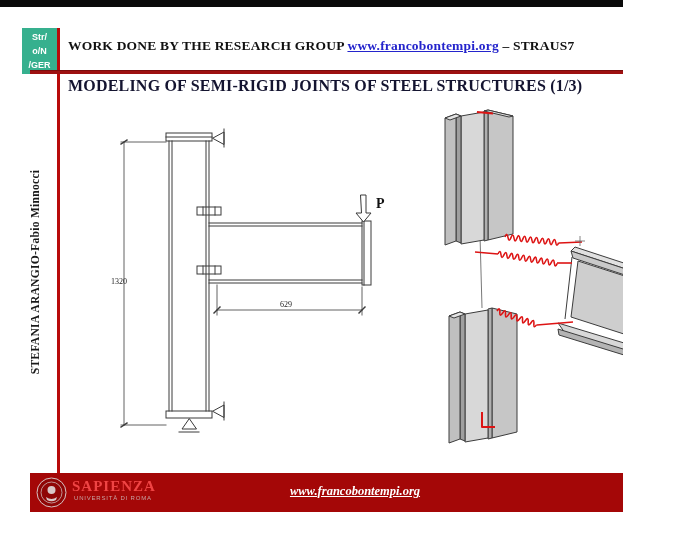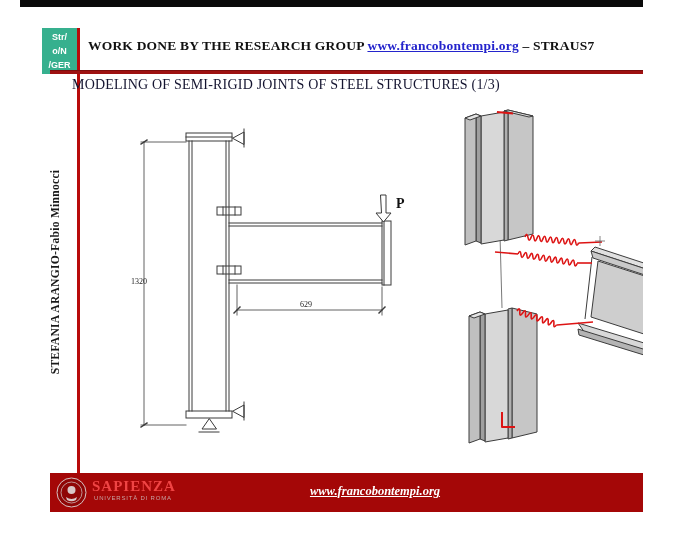--- a/index.html
+++ b/index.html
@@ -1,36 +1,36 @@
 <!DOCTYPE html>
 <html><head>
 <meta charset="utf-8">
 <style>
   html,body{margin:0;padding:0;background:#ffffff;}
   #page{position:relative;width:623px;height:544px;background:#ffffff;overflow:hidden;
-        font-family:"Liberation Serif",serif;margin-left:20px;}
+        font-family:"Liberation Serif",serif;}
   .abs{position:absolute;}
 
   
   #top-bar{left:0;top:0;width:700px;height:7px;background:#0a0a0a;}
 
   
   #stronger-logo{left:22px;top:28px;width:35px;height:46px;background:#36b08e;
     color:#ffffff;font-family:"Liberation Sans",sans-serif;font-weight:bold;
     font-size:9px;line-height:14px;text-align:center;padding-top:2px;box-sizing:border-box;}
 
   
   #v-rule{left:57px;top:28px;width:3px;height:445px;background:#b80a0a;}
   #h-rule{left:30px;top:70px;width:642px;height:3px;background:#9e1111;border-top:1px solid #7c0d0d;}
 
   
   #header-line{left:68px;top:38px;width:600px;font-size:13.5px;font-weight:bold;color:#111111;
     letter-spacing:0.2px;white-space:nowrap;}
   #header-line a{color:#2424cc;text-decoration:underline;cursor:pointer;}
-  #slide-title{left:52px;top:77px;width:620px;font-size:14px;font-weight:normal;color:#141430;
+  #slide-title{left:68px;top:77px;width:620px;font-size:16px;font-weight:bold;color:#141430;
     letter-spacing:0.2px;white-space:nowrap;}
 
   
   #authors{left:-113px;top:264px;width:300px;height:16px;transform:rotate(-90deg);
     transform-origin:center;text-align:center;font-size:11.5px;font-weight:bold;color:#1a1a1a;
     letter-spacing:0.3px;white-space:nowrap;}
 
   
   #footer-bar{left:30px;top:473px;width:652px;height:39px;background:#a40707;}
   #sapienza-name{left:72px;top:478px;font-size:15px;color:#ef4444;letter-spacing:1px;

